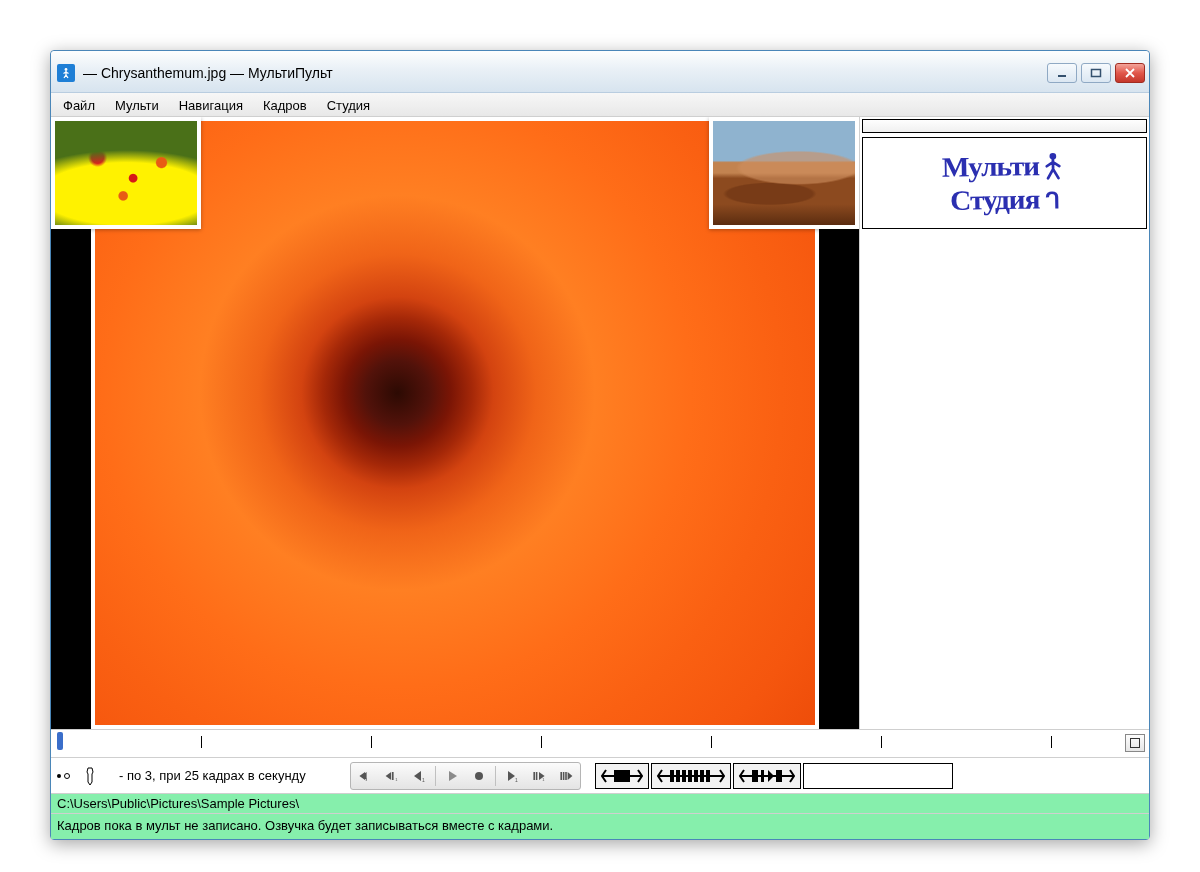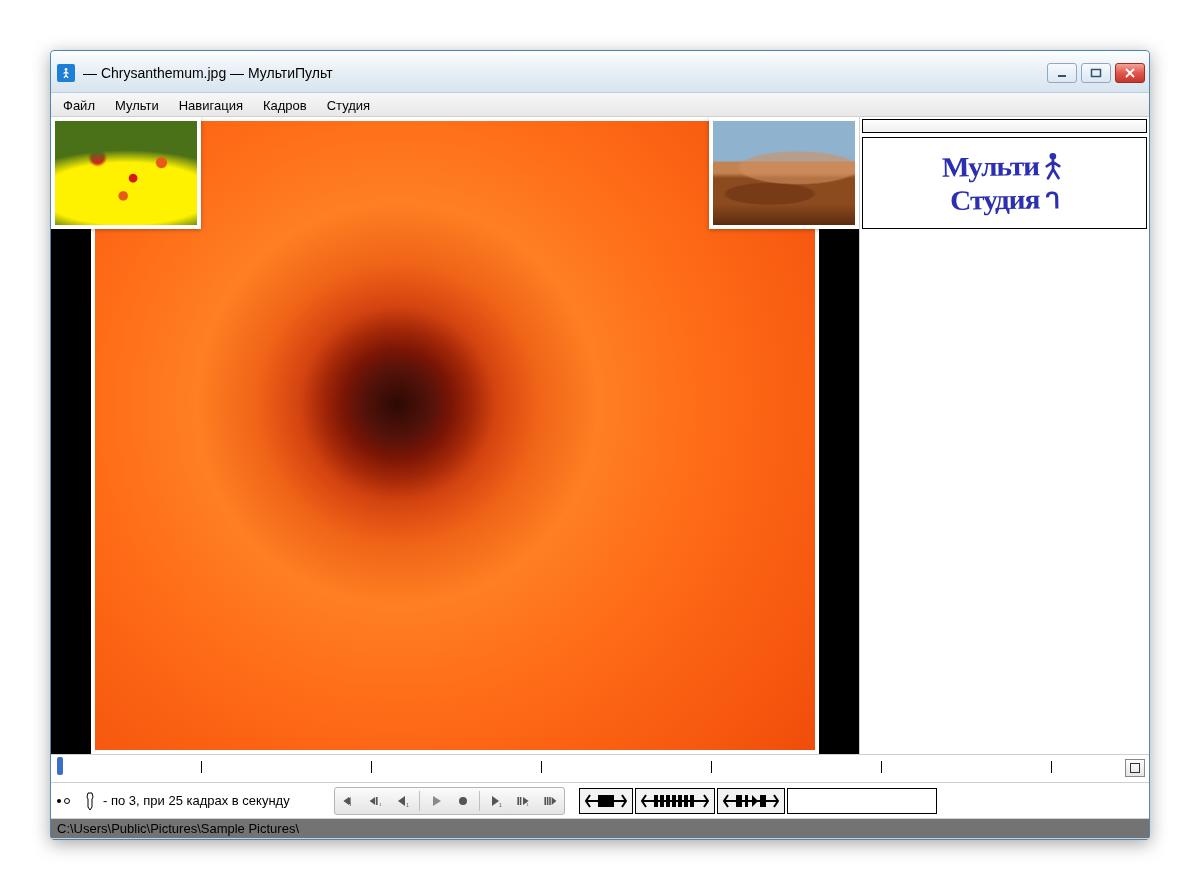--- a/index.html
+++ b/index.html
@@ -192,21 +192,21 @@
     border-bottom: 1px solid #cfcfcf;
   }
   .bullet-icon {
     width: 18px; height: 14px;
     display:flex; align-items:center; gap:3px;
   }
   .bullet-icon::before{content:""; width:4px;height:4px;border-radius:50%;background:#000;}
   .bullet-icon::after{content:""; width:4px;height:4px;border-radius:50%;border:1px solid #000;}
   .pin-icon{ width:14px; height:20px; position:relative; margin-left:4px;}
   .pin-icon svg{width:14px;height:20px;}
-  .fps-text { margin-left: 2px; font-size: 13px; }
+  .fps-text { margin-left: 18px; font-size: 13px; }
 
   .play-group{
     display:flex; align-items:center; gap:1px;
     margin-left: 40px;
     background: linear-gradient(#fbfbfb,#e4e4e4);
     border:1px solid #b5b5b5;
     border-radius:3px;
     padding:1px;
   }
   .pg-btn{
@@ -229,21 +229,21 @@
     cursor:pointer;
   }
   .stretch-btn svg{ height:18px; }
   .stretch-input{
     width:150px; height:26px;
     border:1px solid #000;
     background:#fff;
   }
 
   .statusbar {
-    background: #737373;
+    background: #86efac;
     font-size: 13px;
   }
   .status-line1{
     padding: 2px 6px;
     border-bottom: 1px solid #cfcfcf;
   }
   .status-line2{
     padding: 4px 6px 6px;
   }
 </style>
@@ -415,15 +415,16 @@
           <path d="M30 3l6 6-6 6" fill="#000"></path>
             <rect x="38" y="3" width="6" height="12" fill="#000"></rect>
         </svg>
       </div>
       <div class="stretch-input"></div>
     </div>
   </div>
 
   <div class="statusbar">
     <div class="status-line1">C:\Users\Public\Pictures\Sample Pictures\</div>
+    <div class="status-line2">Кадров пока в мульт не записано. Озвучка будет записываться вместе с кадрами.</div>
   </div>
 
 </div>
 
 </body></html>

